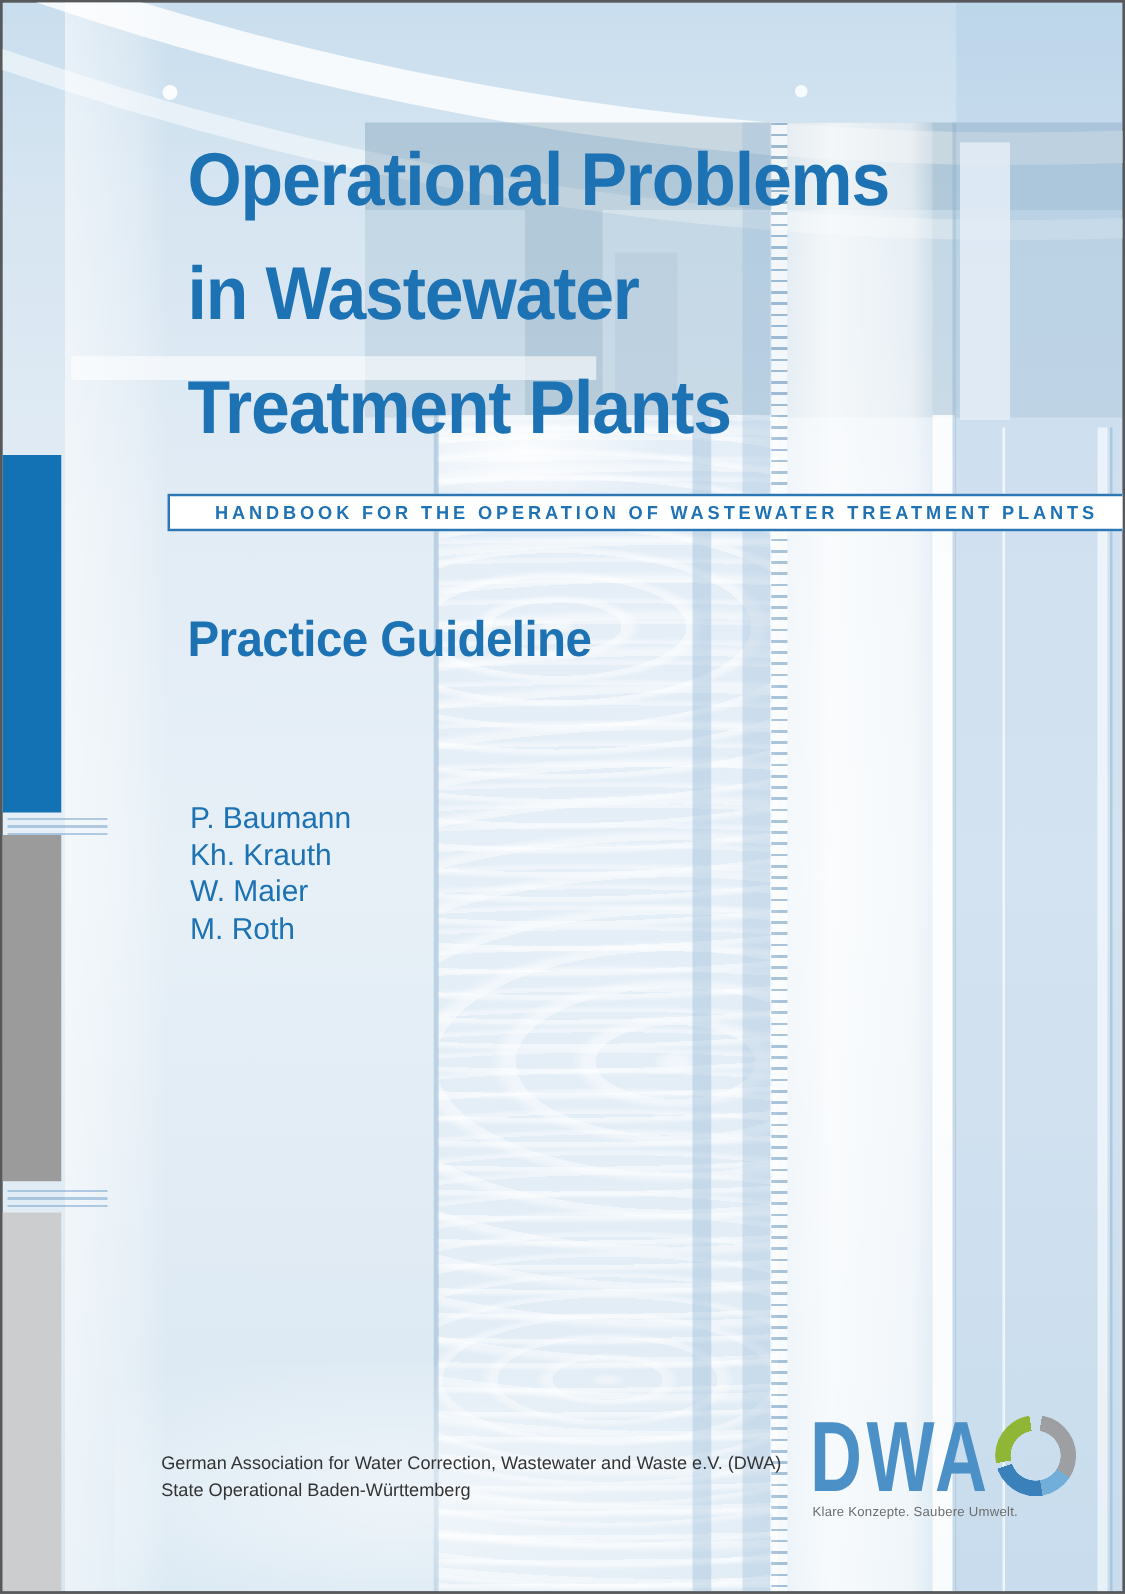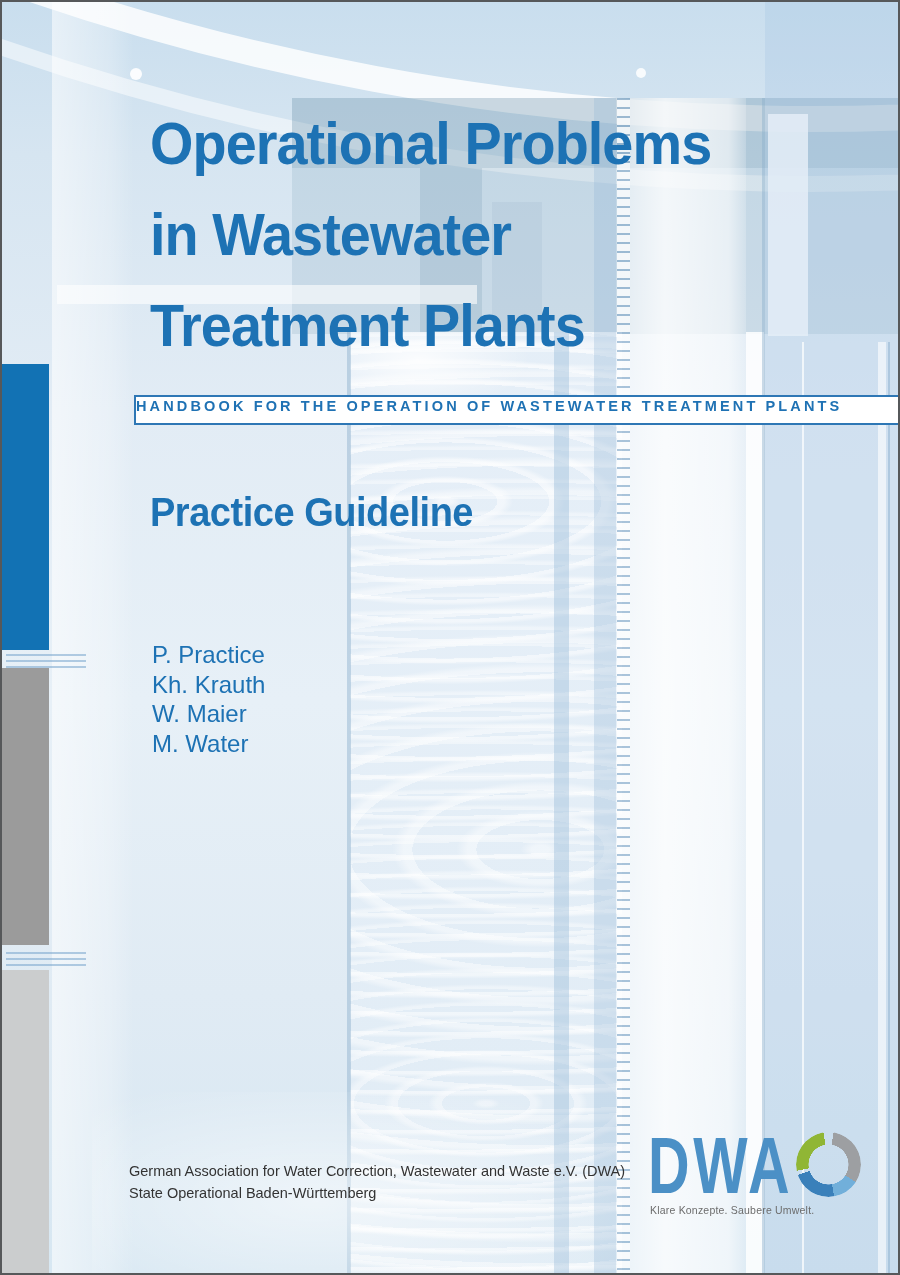--- a/index.html
+++ b/index.html
@@ -78,21 +78,21 @@
   
   .book-title{
     left:148px;top:96px;width:720px;
     color:#1d72b4;font-size:60px;font-weight:bold;line-height:91px;
     letter-spacing:-1px;transform:scaleX(.93);transform-origin:left top;
     white-space:nowrap;
   }
   .banner{
     left:132px;top:393px;right:-3px;height:30px;
     background:#ffffff;border:2px solid #2e77b5;box-sizing:border-box;
-    display:flex;align-items:flex-start;
+    display:flex;align-items:center;padding-left:36px;
   }
   .banner-label{
     color:#1f72b4;font-size:15px;font-weight:bold;letter-spacing:3.2px;white-space:nowrap;
     transform:scaleX(.97);transform-origin:left center;
   }
   .pg-heading{
     left:148px;top:490px;color:#1d72b4;font-size:40px;font-weight:bold;line-height:1;
     letter-spacing:-0.5px;transform:scaleX(.95);transform-origin:left top;white-space:nowrap;
   }
   .pg-subtitle{
@@ -169,24 +169,24 @@
     <div>Treatment Plants</div>
   </div>
 
   <div class="abs banner">
     <span class="banner-label">HANDBOOK FOR THE OPERATION OF WASTEWATER TREATMENT PLANTS</span>
   </div>
 
   <div class="abs pg-heading">Practice Guideline</div>
 
   <div class="abs authors">
-    <div>P. Practice</div>
+    <div>P. Baumann</div>
     <div>Kh. Krauth</div>
     <div>W. Maier</div>
-    <div>M. Water</div>
+    <div>M. Roth</div>
   </div>
 
   <div class="abs org">
     <div>German Association for Water Correction, Wastewater and Waste e.V. (DWA)</div>
     <div>State Operational Baden-Württemberg</div>
   </div>
 
   <div class="abs dwa-wordmark">DWA</div>
   <div class="abs dwa-ring"></div>
   <div class="abs dwa-tagline">Klare Konzepte. Saubere Umwelt.</div>

